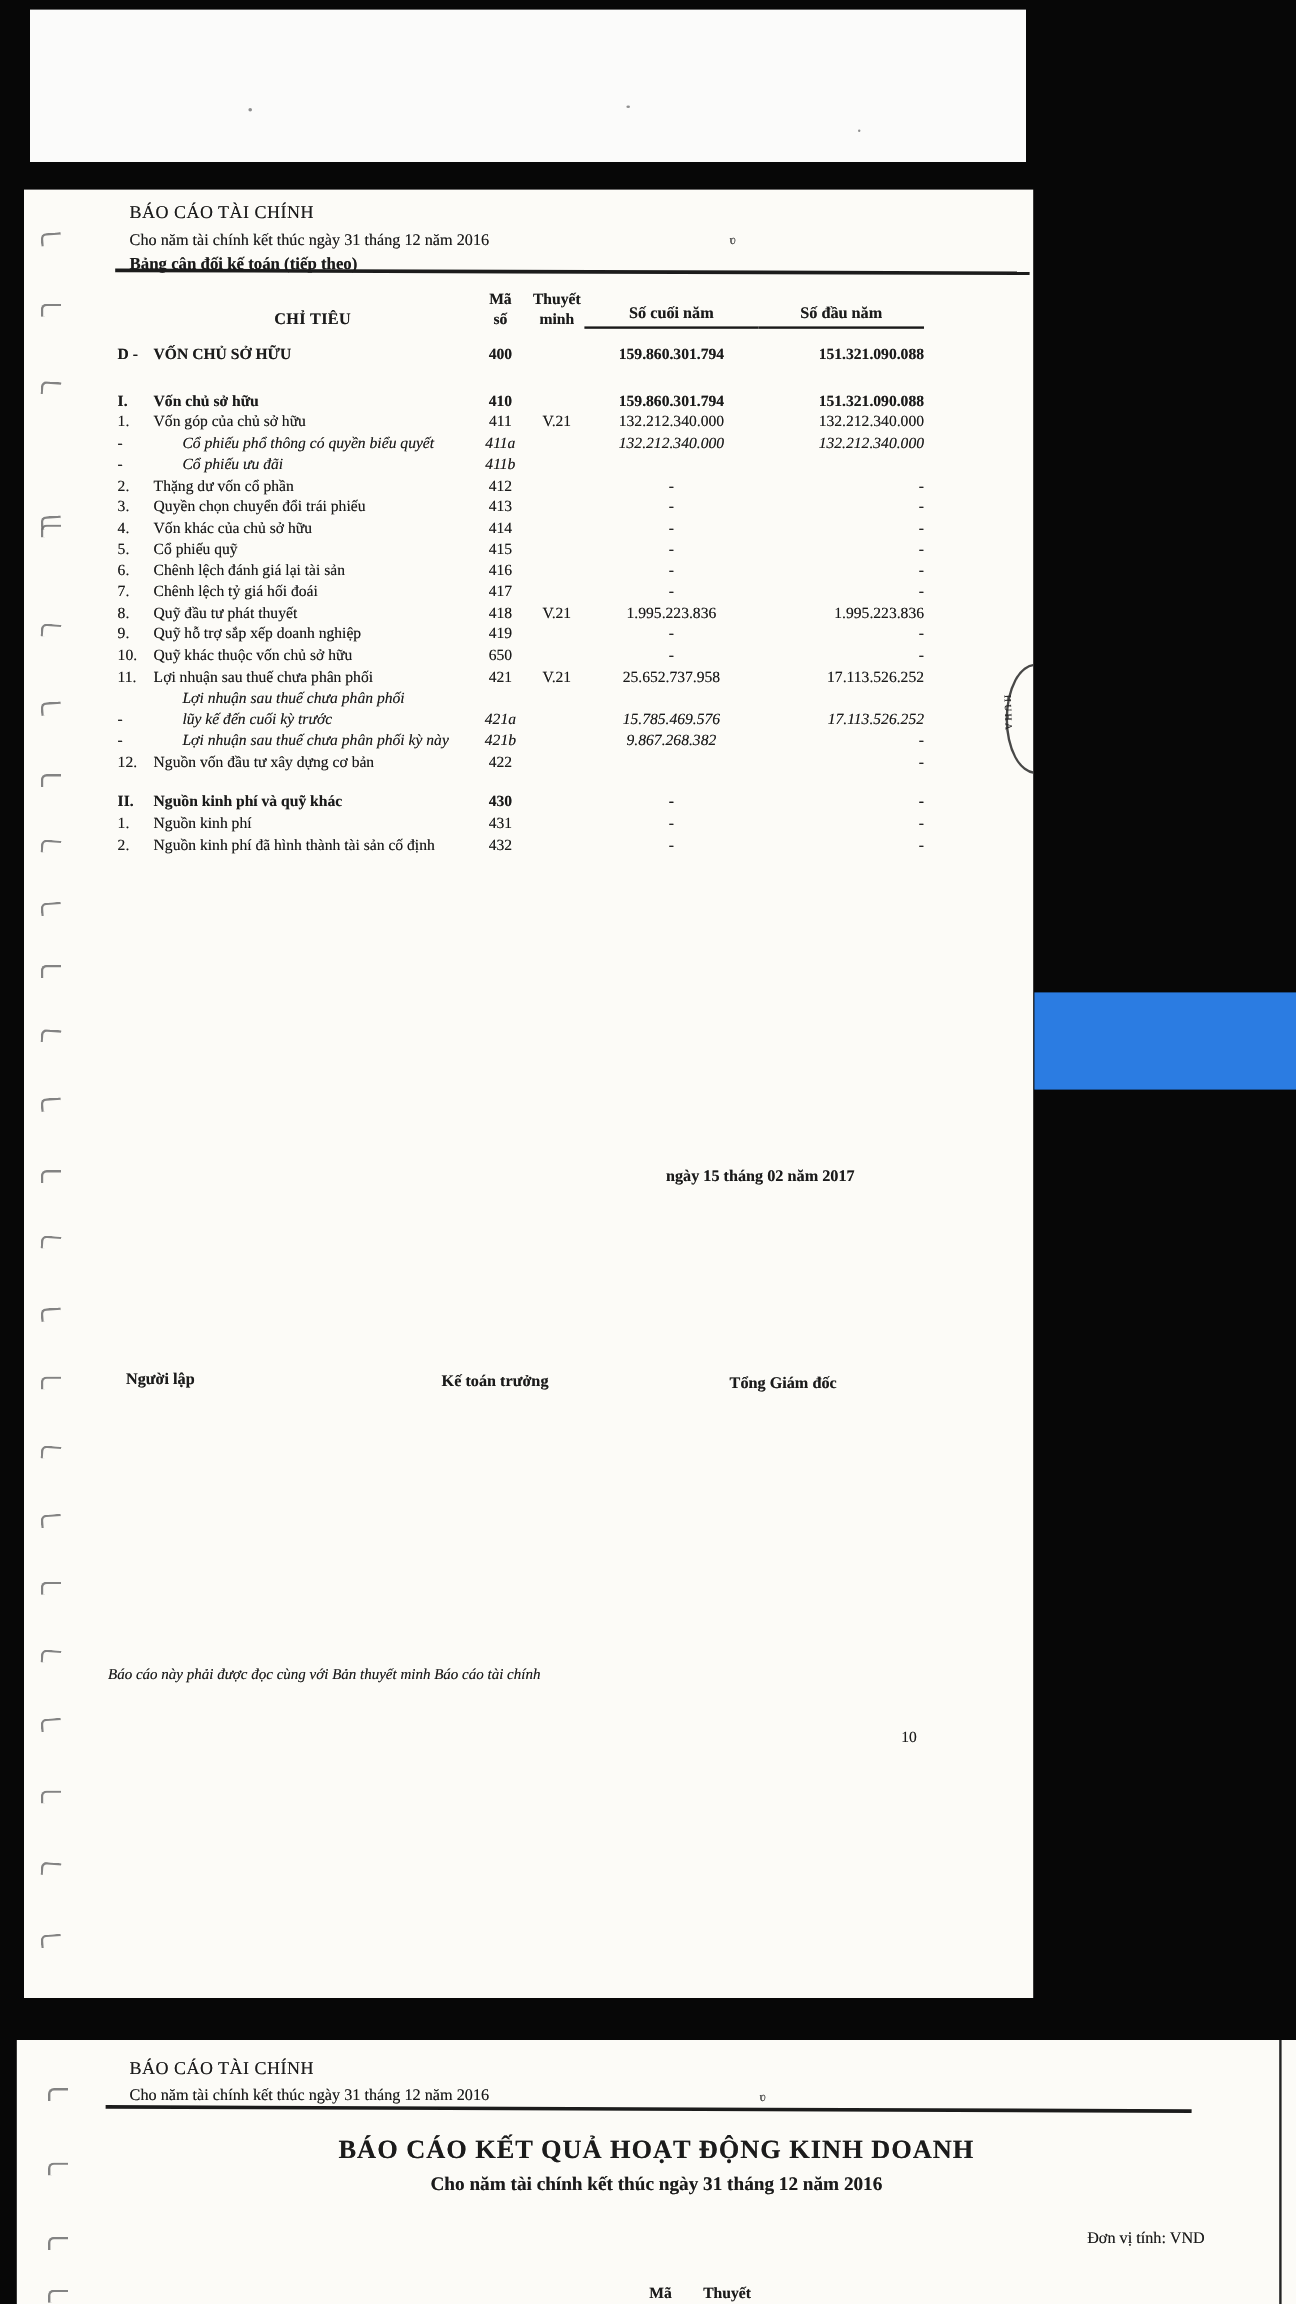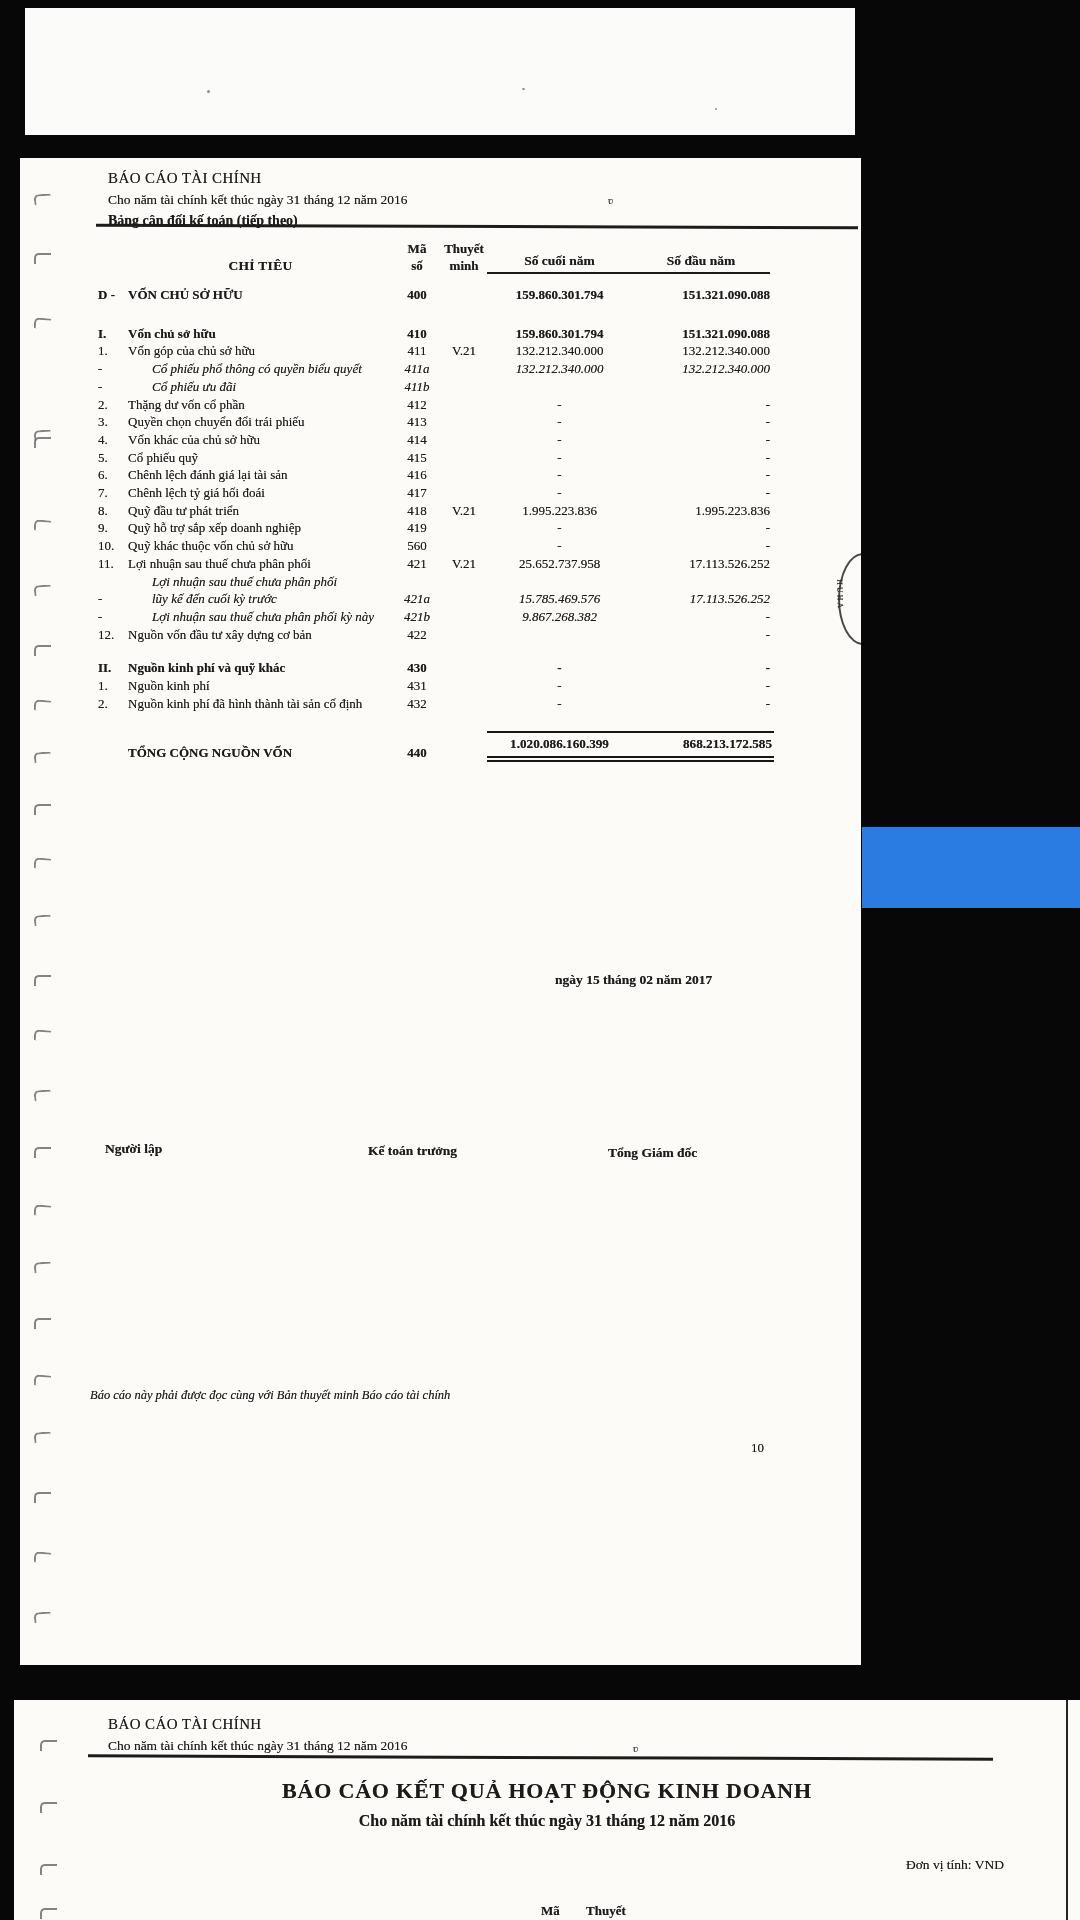--- a/index.html
+++ b/index.html
@@ -193,38 +193,38 @@
           <div class="trow">
             <span class="c-no">7.</span>
             <span class="c-label">Chênh lệch tỷ giá hối đoái</span>
             <span class="c-code">417</span>
             <span class="c-note"></span>
             <span class="c-end">-</span>
             <span class="c-begin">-</span>
           </div>
           <div class="trow">
             <span class="c-no">8.</span>
-            <span class="c-label">Quỹ đầu tư phát triển</span>
+            <span class="c-label">Quỹ đầu tư phát thuyết</span>
             <span class="c-code">418</span>
             <span class="c-note">V.21</span>
             <span class="c-end">1.995.223.836</span>
             <span class="c-begin">1.995.223.836</span>
           </div>
           <div class="trow">
             <span class="c-no">9.</span>
             <span class="c-label">Quỹ hỗ trợ sắp xếp doanh nghiệp</span>
             <span class="c-code">419</span>
             <span class="c-note"></span>
             <span class="c-end">-</span>
             <span class="c-begin">-</span>
           </div>
           <div class="trow">
             <span class="c-no">10.</span>
             <span class="c-label">Quỹ khác thuộc vốn chủ sở hữu</span>
-            <span class="c-code">560</span>
+            <span class="c-code">650</span>
             <span class="c-note"></span>
             <span class="c-end">-</span>
             <span class="c-begin">-</span>
           </div>
           <div class="trow">
             <span class="c-no">11.</span>
             <span class="c-label">Lợi nhuận sau thuế chưa phân phối</span>
             <span class="c-code">421</span>
             <span class="c-note">V.21</span>
             <span class="c-end">25.652.737.958</span>
@@ -273,28 +273,20 @@
             <span class="c-end">-</span>
             <span class="c-begin">-</span>
           </div>
           <div class="trow" style="margin-bottom: 19px;">
             <span class="c-no">2.</span>
             <span class="c-label">Nguồn kinh phí đã hình thành tài sản cố định</span>
             <span class="c-code">432</span>
             <span class="c-note"></span>
             <span class="c-end">-</span>
             <span class="c-begin">-</span>
-          </div>
-          <div class="trow total">
-            <span class="c-no"></span>
-            <span class="c-label">TỔNG CỘNG NGUỒN VỐN</span>
-            <span class="c-code">440</span>
-            <span class="c-note"></span>
-            <span class="c-end">1.020.086.160.399</span>
-            <span class="c-begin">868.213.172.585</span>
           </div>
         </div>
     </div>
 
     <div class="abs date-line" style="left:535px;top:814px;">ngày 15 tháng 02 năm 2017</div>
 
     <div class="abs sig" style="left:85px;top:983px;">Người lập</div>
     <div class="abs sig" style="left:348px;top:985px;">Kế toán trưởng</div>
     <div class="abs sig" style="left:588px;top:987px;">Tổng Giám đốc</div>
 

